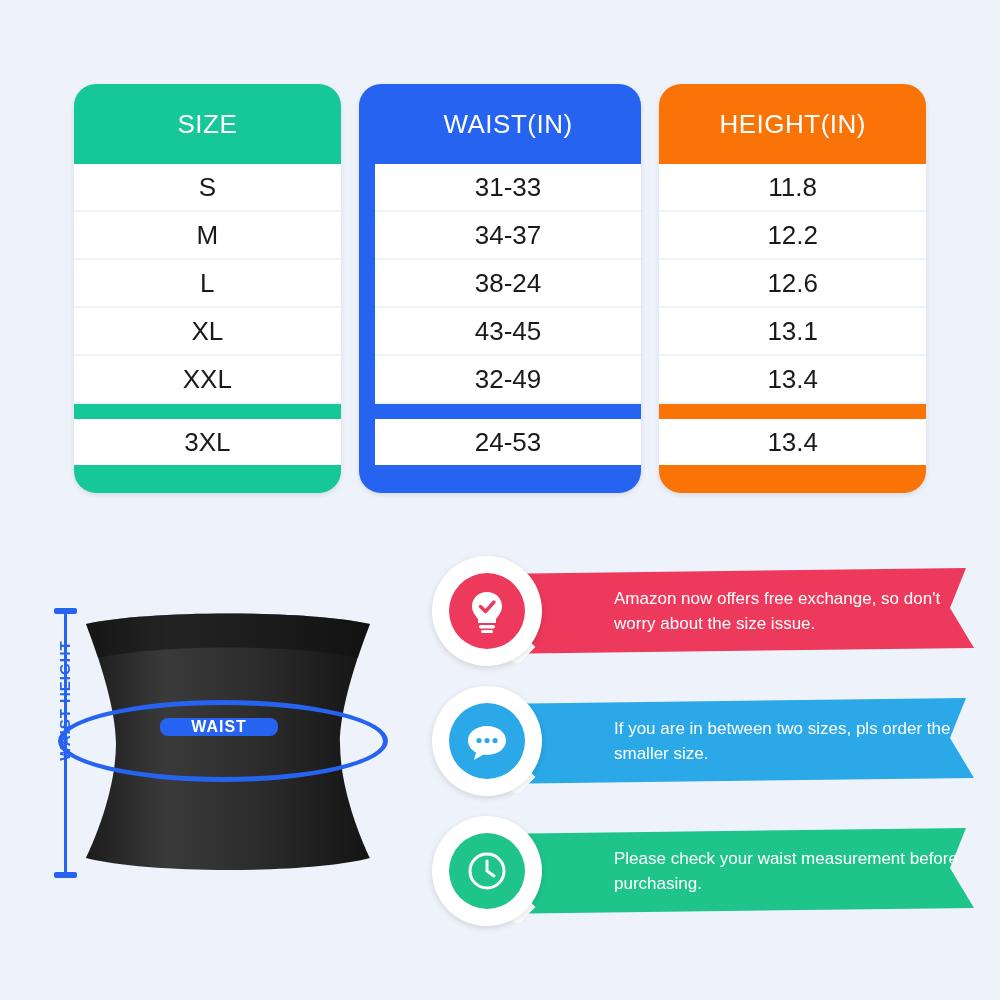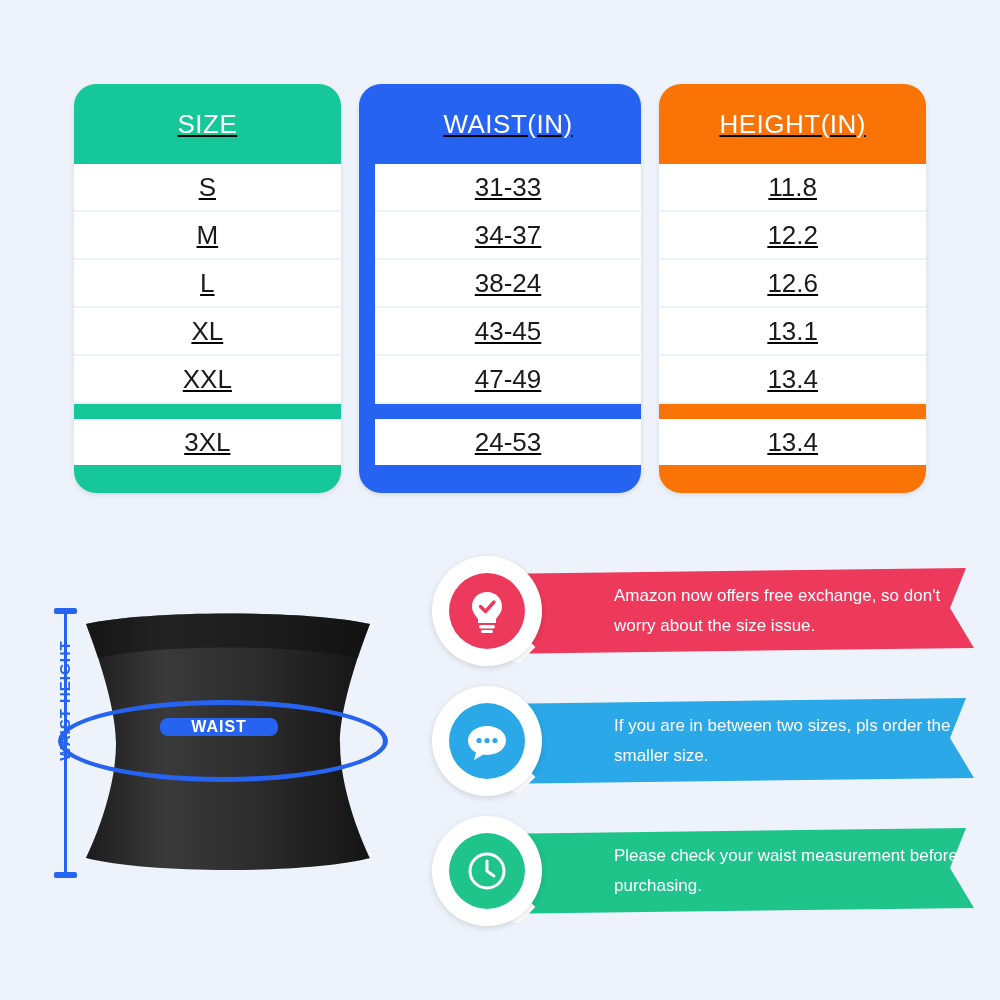--- a/index.html
+++ b/index.html
@@ -16,21 +16,20 @@
   }
 
   
   #size-chart {
     position: absolute;
     left: 74px;
     top: 84px;
     width: 852px;
     display: flex;
     gap: 18px;
-    text-decoration: underline;
   }
   .chart-col {
     flex: 1;
     border-radius: 22px;
     overflow: hidden;
     box-shadow: 0 2px 5px rgba(0,0,0,0.10);
     display: flex;
     flex-direction: column;
   }
   .chart-col.col-size   { background: #16c79a; }
@@ -165,21 +164,21 @@
     display: flex;
     align-items: center;
   }
   .banner svg { position: absolute; left: 0; top: 0; }
   .note-text {
     position: relative;
     margin-left: 130px;
     width: 348px;
     color: #ffffff;
     font-size: 17px;
-    line-height: 30px;
+    line-height: 25px;
     z-index: 2;
   }
   .bubble {
     position: absolute;
     left: 0;
     top: 0;
     width: 110px;
     height: 110px;
     z-index: 3;
   }
@@ -237,21 +236,21 @@
     </div>
   </div>
 
   <div class="chart-col col-waist">
     <div class="col-head">WAIST(IN)</div>
     <div class="col-body">
       <div class="cell">31-33</div>
       <div class="cell">34-37</div>
       <div class="cell">38-24</div>
       <div class="cell">43-45</div>
-      <div class="cell">47-49</div>
+      <div class="cell">32-49</div>
       <div class="cell">24-53</div>
     </div>
   </div>
 
   <div class="chart-col col-height">
     <div class="col-head">HEIGHT(IN)</div>
     <div class="col-body">
       <div class="cell">11.8</div>
       <div class="cell">12.2</div>
       <div class="cell">12.6</div>

